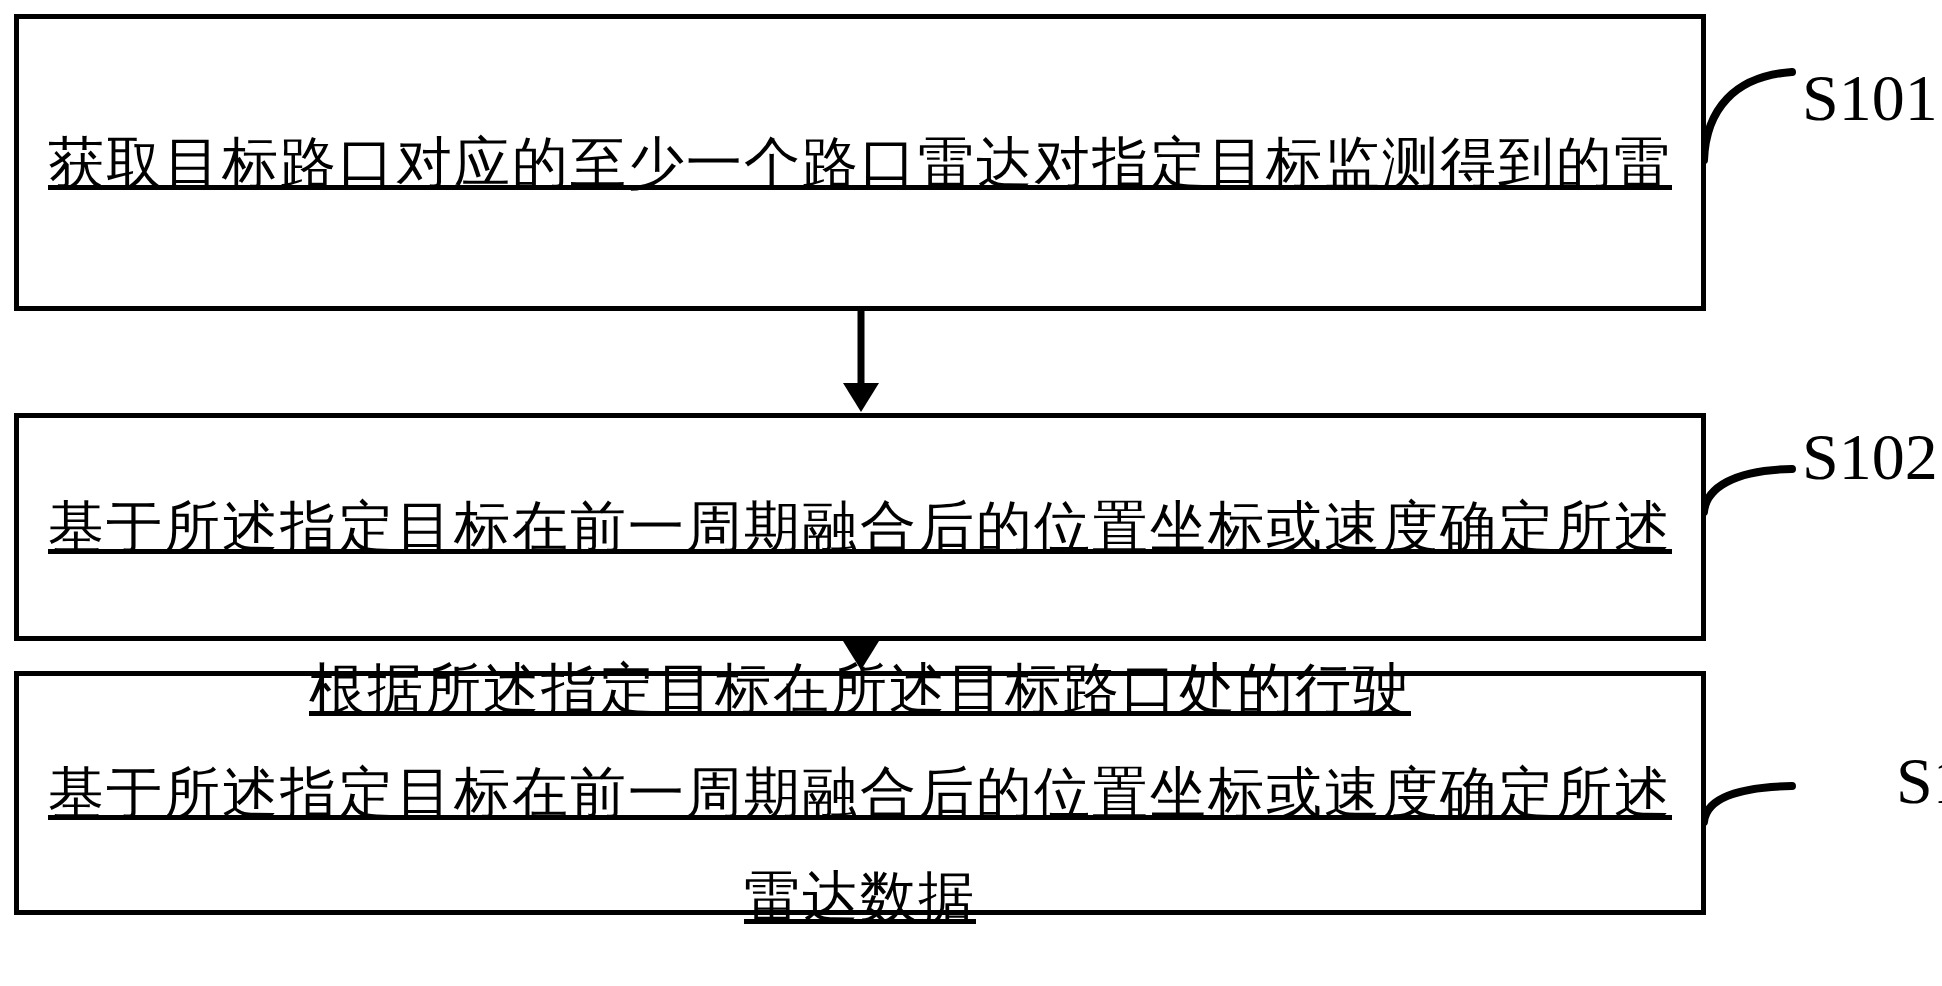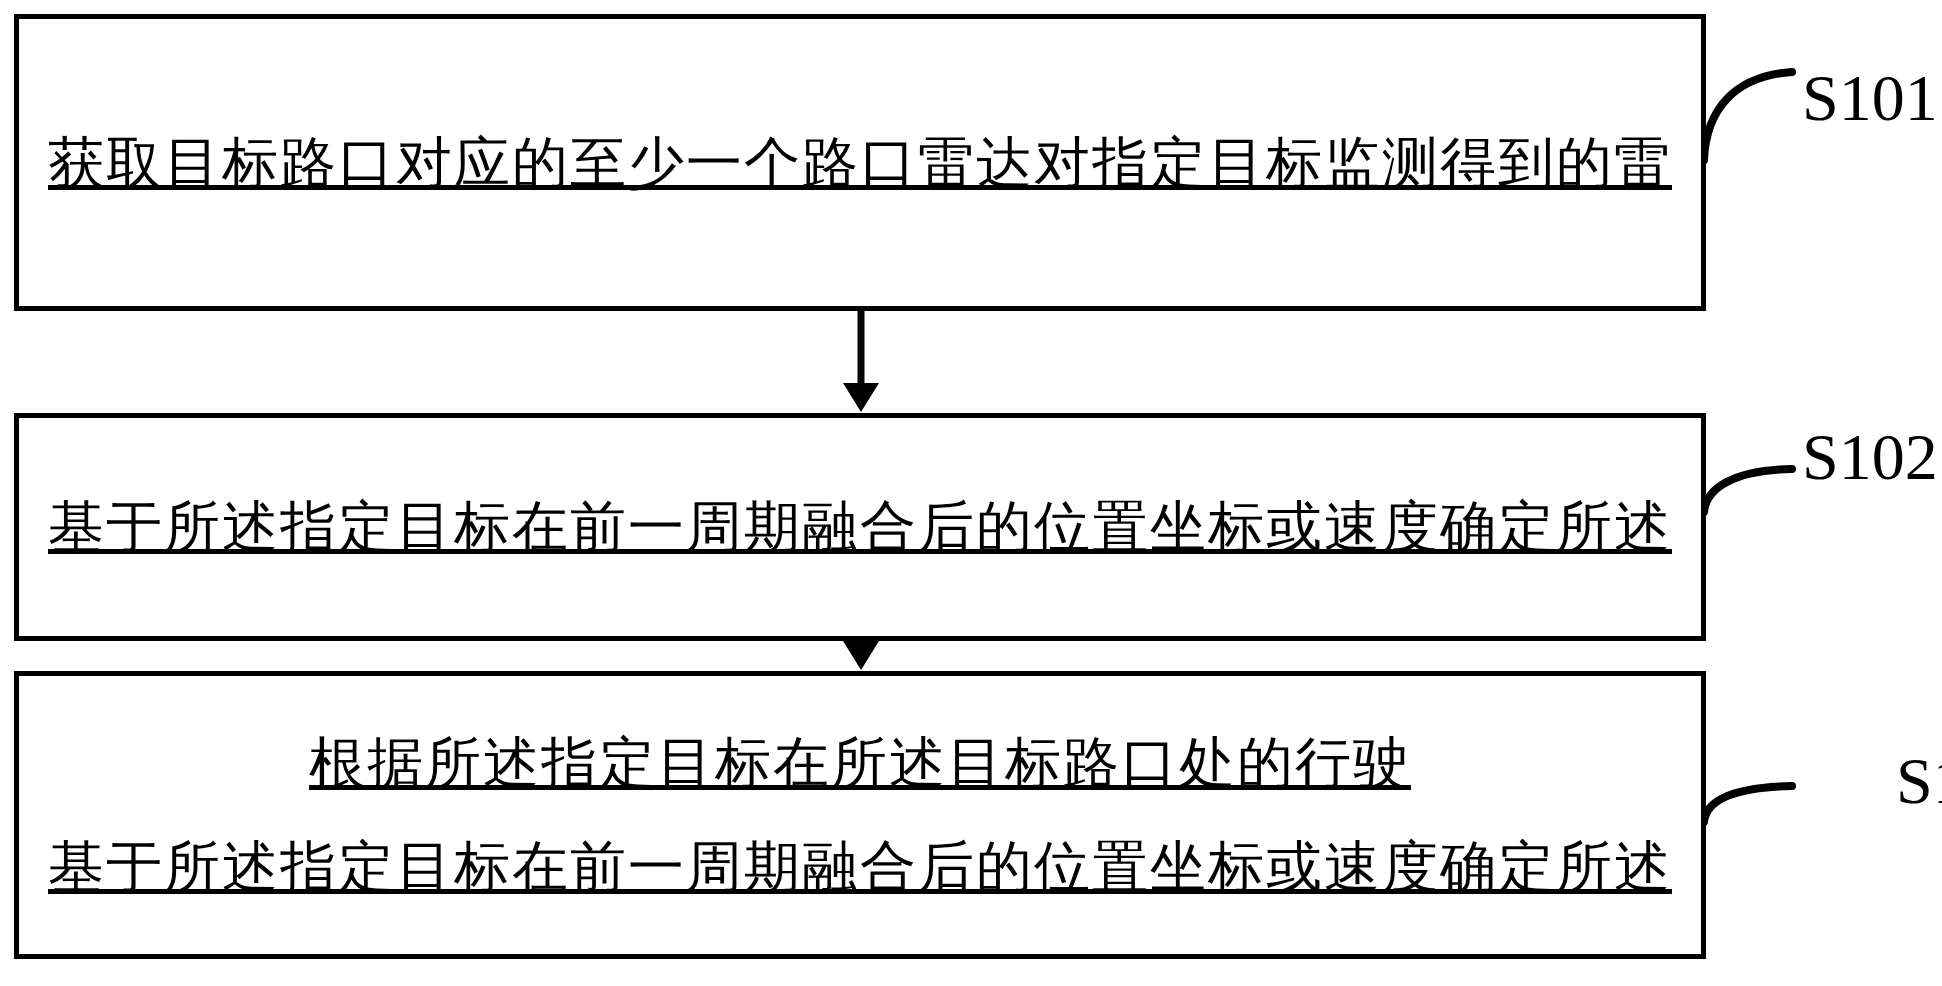--- a/index.html
+++ b/index.html
@@ -39,21 +39,21 @@
   .step-box .text-line {
     font-size: 56px;
     line-height: 70px;
     letter-spacing: 2px;
     color: #000000;
     white-space: nowrap;
     text-decoration: underline;
   }
   .box-1 { top: 14px;  height: 297px; }
   .box-2 { top: 413px; height: 228px; }
-  .box-3 { top: 671px; height: 288px; gap: 34px; }
+  .box-3 { top: 671px; height: 244px; gap: 34px; }
   .step-label {
     position: absolute;
     font-family: "Liberation Serif", "DejaVu Serif", serif;
     font-size: 66px;
     line-height: 66px;
     color: #000000;
     white-space: nowrap;
   }
   .label-s101 { left: 1802px; top: 28px; margin-top: 37px; }
   .label-s102 { left: 1802px; top: 424px; }
@@ -85,19 +85,20 @@
     <div class="text-line">获取目标路口对应的至少一个路口雷达对指定目标监测得到的雷</div>
   </div>
 
   <div class="step-box box-2">
     <div class="text-line">基于所述指定目标在前一周期融合后的位置坐标或速度确定所述</div>
   </div>
 
   <div class="step-box box-3">
     <div class="text-line">根据所述指定目标在所述目标路口处的行驶</div>
     <div class="text-line">基于所述指定目标在前一周期融合后的位置坐标或速度确定所述</div>
+    <div class="text-line">雷达数据</div>
   </div>
 
   <div class="step-label label-s101">S101</div>
   <div class="step-label label-s102">S102</div>
   <div class="step-label label-s103">S103</div>
 
 </div>
 
 </body></html>

